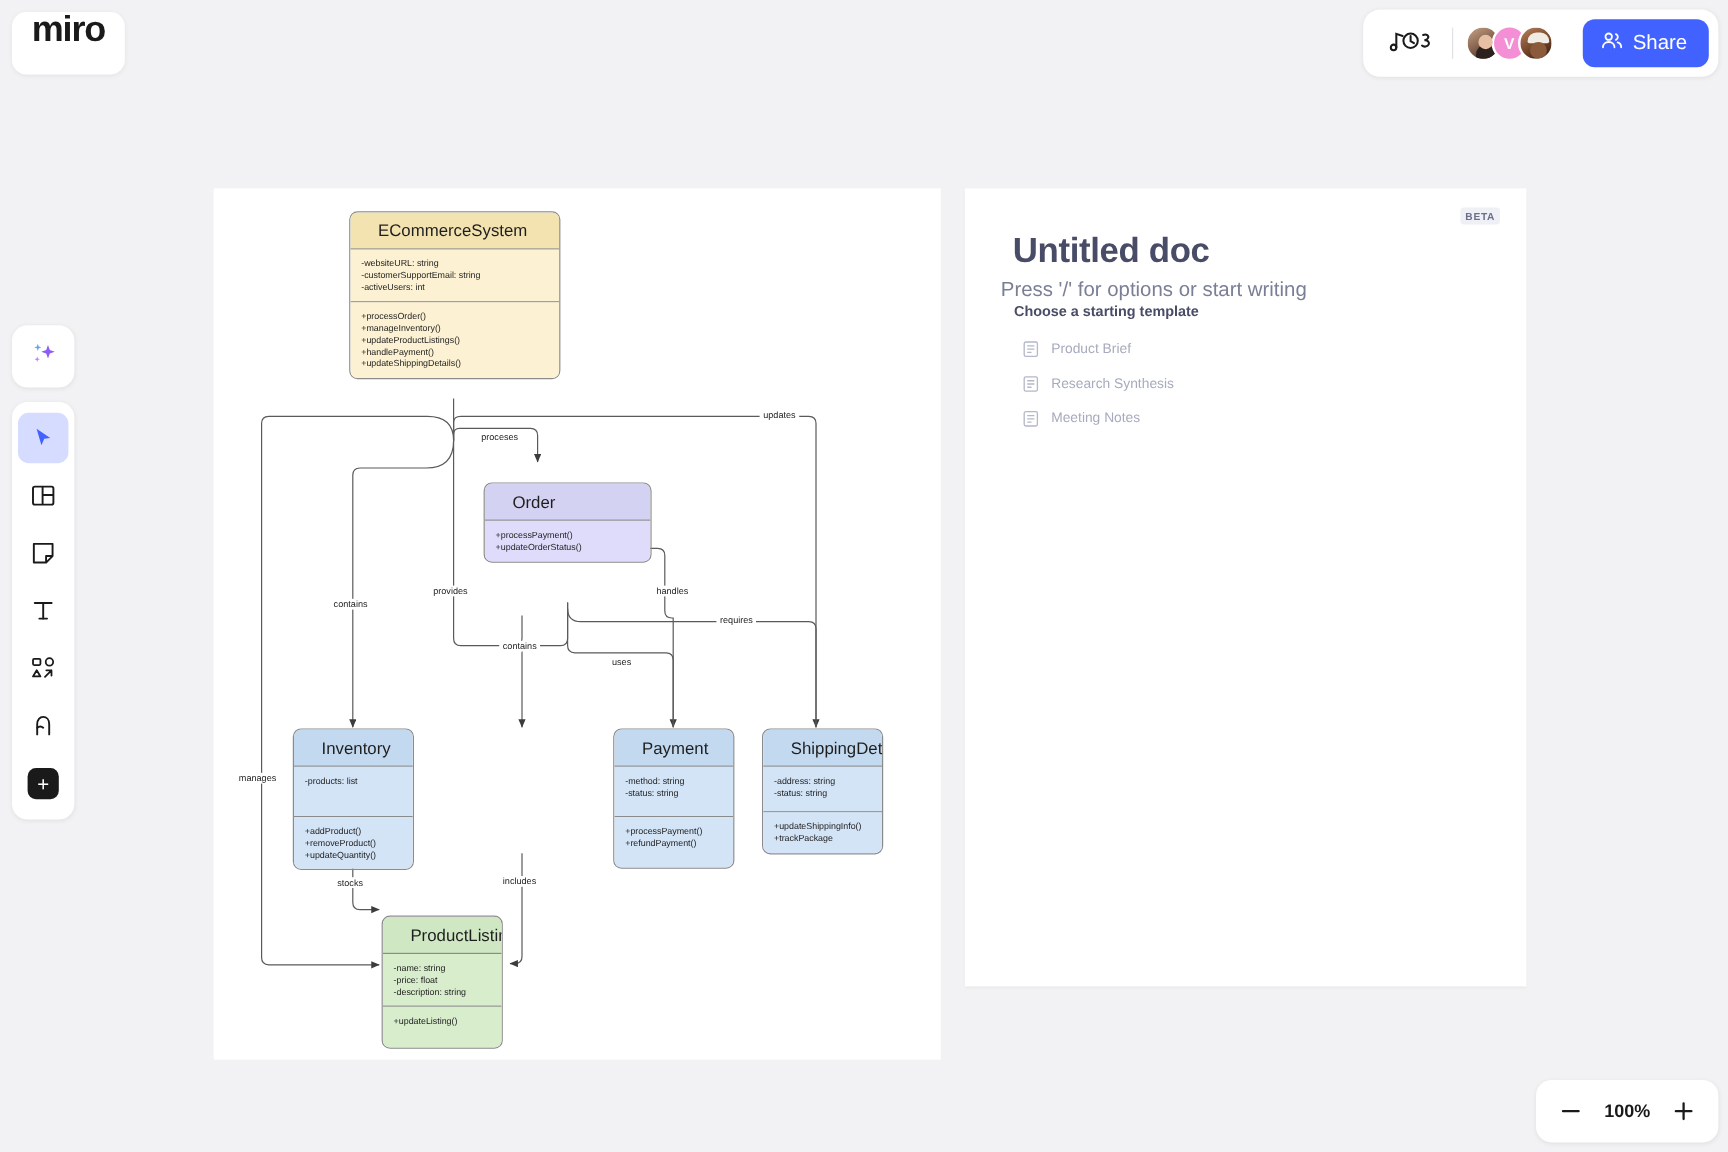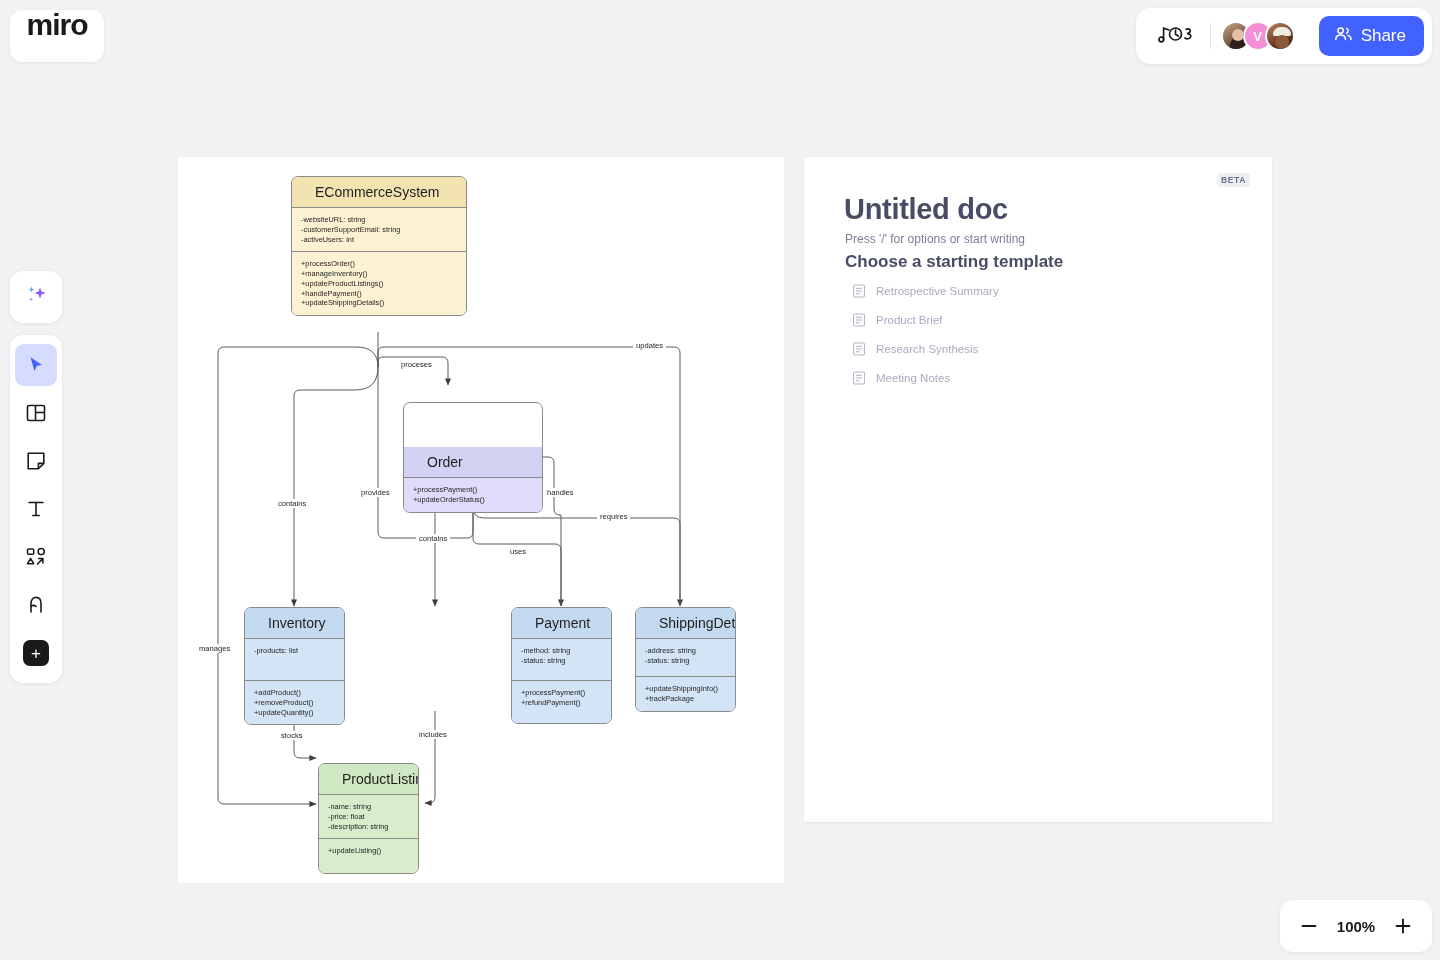--- a/index.html
+++ b/index.html
@@ -102,26 +102,26 @@
   .beta-badge {
     position: absolute; right: 22px; top: 16px;
     font-size: 8.5px; font-weight: 700; letter-spacing: .6px;
     color: #6b6f8a; background: #eef0f5; border-radius: 3px; padding: 2px 4px;
   }
   .doc-title {
     position: absolute; left: 40px; top: 36px;
     font-size: 29px; font-weight: 700; color: #494c66; letter-spacing: -.3px;
   }
   .doc-sub {
-    position: absolute; left: 41px; top: 75px;
-    font-size: 12px; color: #7b7f96;
+    position: absolute; left: 30px; top: 75px;
+    font-size: 17px; color: #7b7f96;
   }
   .doc-choose {
     position: absolute; left: 41px; top: 95px;
-    font-size: 17px; font-weight: 700; color: #494c66;
+    font-size: 12px; font-weight: 700; color: #494c66;
   }
   .tpl-list { position: absolute; left: 48px; top: 119px; width: 300px; }
   .tpl-row {
     display: flex; align-items: center; gap: 10px;
     height: 29px; cursor: pointer;
   }
   .tpl-label { font-size: 11.5px; color: #a7abbd; }
   .doc-icon { width: 14px; height: 14px; flex: 0 0 14px; }
 
   
@@ -138,21 +138,21 @@
   .n-attrs {
     padding: 7px 8px 7px 9px; font-size: 7.4px; color: #1e1e1e;
     border-bottom: 1px solid #8b8b8b; line-height: 1.32;
   }
   .n-ops {
     padding: 7px 8px 7px 9px; font-size: 7.4px; color: #1e1e1e;
     line-height: 1.32;
   }
   .t-yellow .n-head { background: #f2e3b0; }
   .t-yellow .n-attrs, .t-yellow .n-ops { background: #fcf2d3; }
-  .t-purple .n-head { background: #d4d2f2; margin-top: 44px; }
+  .t-purple .n-head { background: #d4d2f2; }
   .t-purple .n-attrs, .t-purple .n-ops { background: #dedcfa; }
   .t-blue .n-head { background: #c3d9f0; }
   .t-blue .n-attrs, .t-blue .n-ops { background: #d3e4f7; }
   .t-green .n-head { background: #cfe8c3; }
   .t-green .n-attrs, .t-green .n-ops { background: #d8edcc; }
   .edge-label {
     position: absolute; font-size: 7.6px; color: #1e1e1e;
     background: #fff; padding: 0 3px; white-space: nowrap;
   }
 
@@ -303,31 +303,20 @@
     <div class="tpl-list">
       <div class="tpl-row">
         <span class="doc-icon">
           <svg width="14" height="14" viewBox="0 0 14 14">
               <rect x="1.5" y="1" width="11" height="12" rx="1.4" fill="none" stroke="#b4b8c8" stroke-width="1.1"></rect>
               <line x1="4" y1="4.3" x2="10" y2="4.3" stroke="#b4b8c8" stroke-width="1.1"></line>
               <line x1="4" y1="7" x2="10" y2="7" stroke="#b4b8c8" stroke-width="1.1"></line>
               <line x1="4" y1="9.7" x2="7.6" y2="9.7" stroke="#b4b8c8" stroke-width="1.1"></line>
             </svg>
         </span>
-        <span class="tpl-label">Retrospective Summary</span>
-      </div>
-      <div class="tpl-row">
-        <span class="doc-icon">
-          <svg width="14" height="14" viewBox="0 0 14 14">
-              <rect x="1.5" y="1" width="11" height="12" rx="1.4" fill="none" stroke="#b4b8c8" stroke-width="1.1"></rect>
-              <line x1="4" y1="4.3" x2="10" y2="4.3" stroke="#b4b8c8" stroke-width="1.1"></line>
-              <line x1="4" y1="7" x2="10" y2="7" stroke="#b4b8c8" stroke-width="1.1"></line>
-              <line x1="4" y1="9.7" x2="7.6" y2="9.7" stroke="#b4b8c8" stroke-width="1.1"></line>
-            </svg>
-        </span>
         <span class="tpl-label">Product Brief</span>
       </div>
       <div class="tpl-row">
         <span class="doc-icon">
           <svg width="14" height="14" viewBox="0 0 14 14">
               <rect x="1.5" y="1" width="11" height="12" rx="1.4" fill="none" stroke="#b4b8c8" stroke-width="1.1"></rect>
               <line x1="4" y1="4.3" x2="10" y2="4.3" stroke="#b4b8c8" stroke-width="1.1"></line>
               <line x1="4" y1="7" x2="10" y2="7" stroke="#b4b8c8" stroke-width="1.1"></line>
               <line x1="4" y1="9.7" x2="7.6" y2="9.7" stroke="#b4b8c8" stroke-width="1.1"></line>
             </svg>

